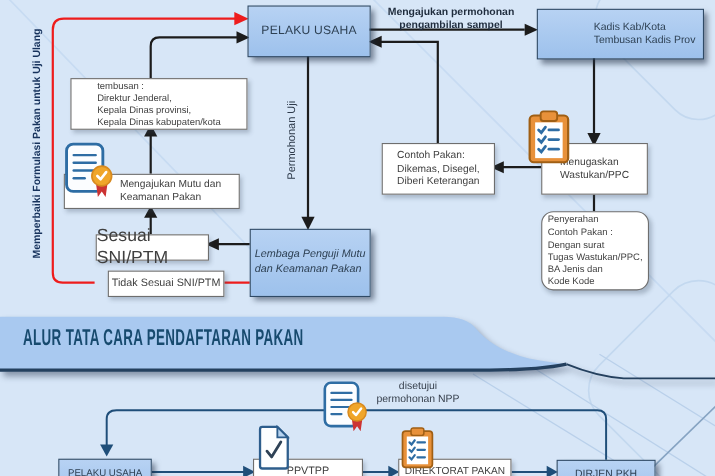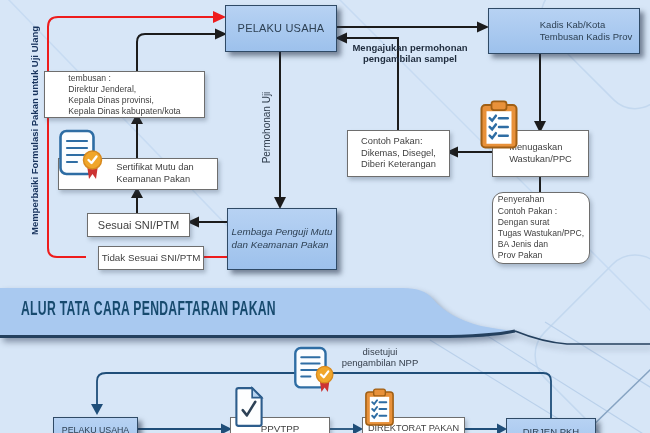--- a/index.html
+++ b/index.html
@@ -24,21 +24,21 @@
     background:#ffffff;border:1px solid #6e6e6e;
     box-shadow:2px 3px 4px rgba(60,75,95,.30);
   }
   .rounded{border-radius:11px;}
   .big{font-size:11px;letter-spacing:.2px;}
   .vtext{
     position:absolute;text-align:center;transform:rotate(-90deg);
     color:#16325c;font-weight:bold;font-size:9.5px;white-space:nowrap;
   }
   .lbl{position:absolute;text-align:center;white-space:pre-line;line-height:1.2;}
-  .lbl.bold{font-weight:bold;color:#1f2c3d;font-size:9.5px;margin-top:36px;}
+  .lbl.bold{font-weight:bold;color:#1f2c3d;font-size:9.5px;}
   .lbl.plain{color:#37404d;font-size:9.5px;}
   #banner-title{
     position:absolute;left:21px;top:296px;
     font-size:21px;font-weight:bold;color:#174a6e;letter-spacing:.5px;
     transform:scaleX(.58);transform-origin:left center;white-space:nowrap;
   }
   #banner-svg{filter:drop-shadow(3px 4px 3px rgba(30,45,70,.45));}
   .icon{position:absolute;}
 </style>
 </head>
@@ -130,43 +130,43 @@
 
   <div class="box white" style="left:347px;top:130px;width:101px;height:45px;">Contoh Pakan:
 Dikemas, Disegel,
 Diberi Keterangan</div>
 
   <div class="box white rounded" style="left:492px;top:192px;width:96px;height:70px;font-size:8.6px;line-height:1.3;">Penyerahan
 Contoh Pakan :
 Dengan surat
 Tugas Wastukan/PPC,
 BA Jenis dan
-Prov Pakan</div>
+Kode Kode</div>
 
   <div class="vtext" style="left:221px;top:122px;width:90px;font-weight:normal;font-size:10px;color:#2d3a4a;">Permohonan Uji</div>
 
   <div class="box blue" style="left:227px;top:208px;width:108px;height:60px;font-size:9.8px;font-style:italic;">Lembaga Penguji Mutu
 dan Keamanan Pakan</div>
 
-  <div class="box white" style="left:87px;top:213px;width:101px;height:22px;font-size:11px;">Sesuai SNI/PTM</div>
+  <div class="box white" style="left:87px;top:213px;width:101px;height:22px;font-size:16px;">Sesuai SNI/PTM</div>
 
   <div class="box white" style="left:98px;top:246px;width:104px;height:22px;font-size:9.8px;">Tidak Sesuai SNI/PTM</div>
 
-  <div class="box white" style="left:58px;top:158px;width:160px;height:32px;padding-left:34px;box-sizing:border-box;">Sertifikat Mutu dan
+  <div class="box white" style="left:58px;top:158px;width:160px;height:32px;padding-left:34px;box-sizing:border-box;">Mengajukan Mutu dan
 Keamanan Pakan</div>
 
-  <div class="box white" style="left:44px;top:71px;width:159px;height:45px;font-size:8.6px;">tembusan :
+  <div class="box white" style="left:64px;top:71px;width:159px;height:45px;font-size:8.6px;">tembusan :
 Direktur Jenderal,
 Kepala Dinas provinsi,
 Kepala Dinas kabupaten/kota</div>
 
   <div class="vtext" style="left:-86px;top:125px;width:240px;">Memperbaiki Formulasi Pakan untuk Uji Ulang</div>
 
   <div class="lbl plain" style="left:337px;top:346px;width:86px;">disetujui
-pengambilan NPP</div>
+permohonan NPP</div>
 
   <div class="box blue" style="left:53px;top:417px;width:85px;height:42px;font-size:8.8px;align-items:flex-start;padding-top:7px;box-sizing:border-box;">PELAKU USAHA</div>
 
   <div class="box white" style="left:230px;top:417px;width:100px;height:42px;font-size:9.8px;align-items:flex-start;padding-top:5px;box-sizing:border-box;">PPVTPP</div>
 
   <div class="box white" style="left:362px;top:417px;width:103px;height:42px;font-size:9.2px;align-items:flex-start;padding-top:5px;box-sizing:border-box;">DIREKTORAT PAKAN</div>
 
   <div class="box blue" style="left:506px;top:418px;width:90px;height:42px;font-size:9.5px;align-items:flex-start;padding-top:7px;box-sizing:border-box;">DIRJEN PKH</div>
 
   <svg class="icon" style="left:58px;top:129px;" width="48" height="52" viewBox="0 0 48 52">

